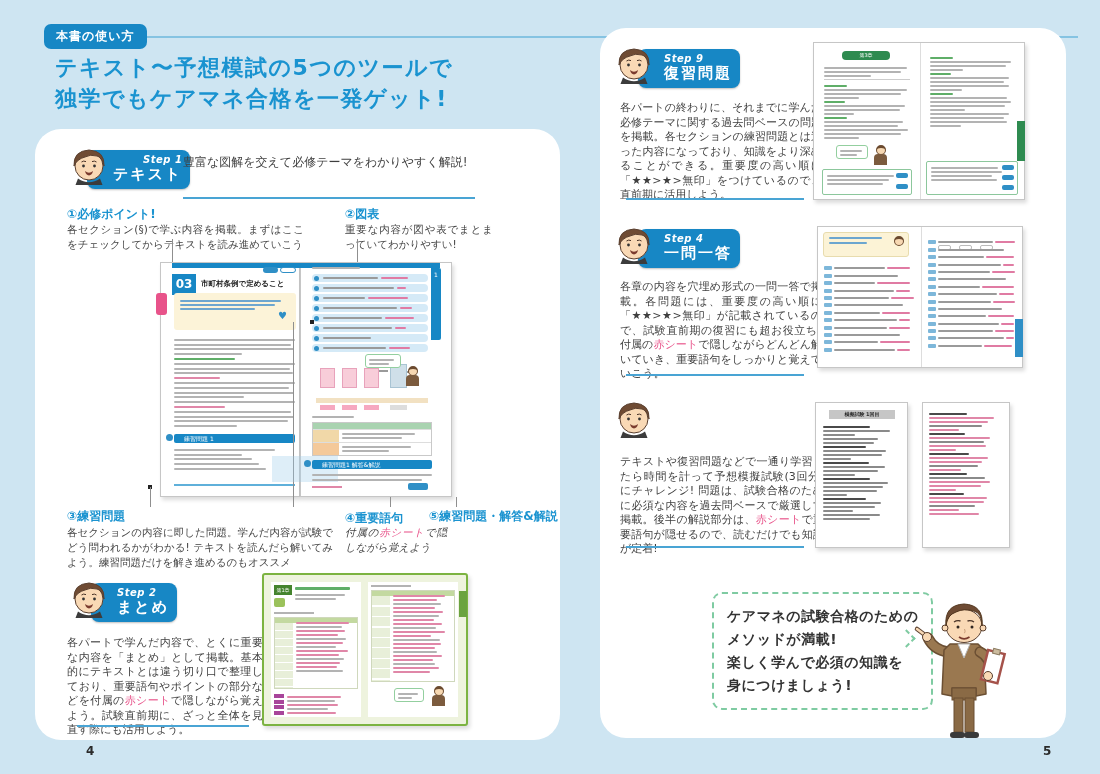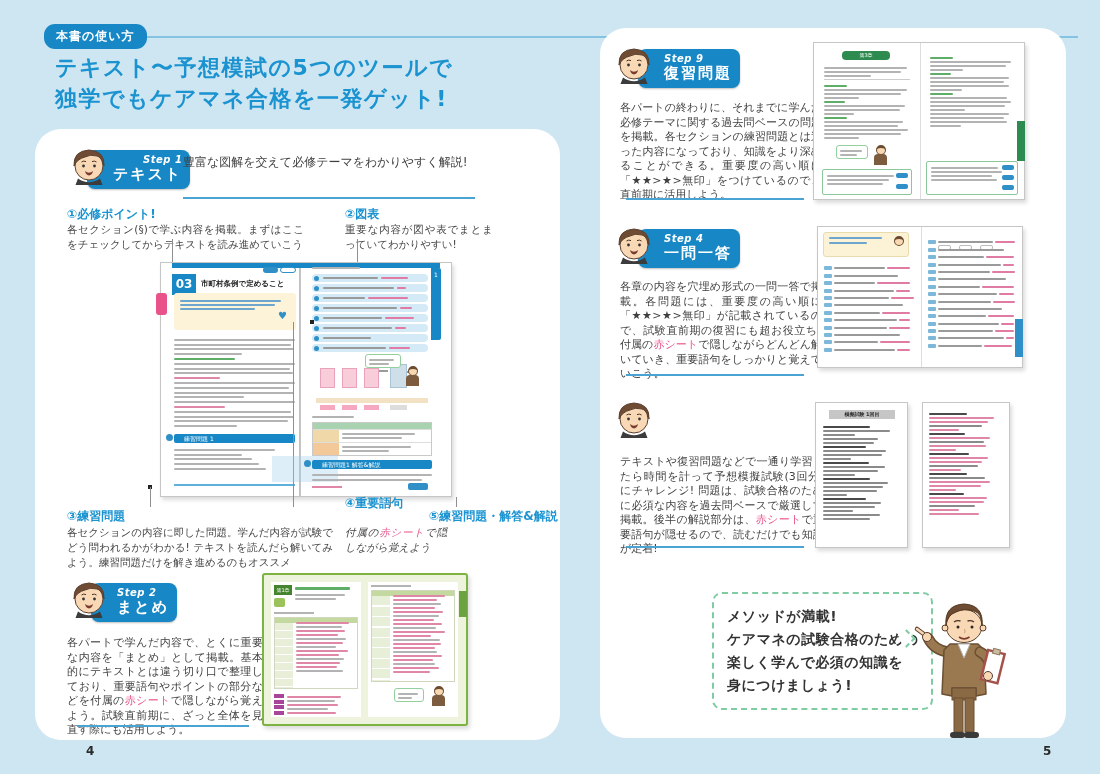--- a/index.html
+++ b/index.html
@@ -65,21 +65,21 @@
             padding:11px 13px; font-size:14px; font-weight:bold; color:#333; line-height:23px;
             letter-spacing:.5px; white-space:nowrap; }
   .bubble-tail { position:absolute; width:13px; height:13px; background:#fff;
                  border-top:2px dashed #7fcba2; border-right:2px dashed #7fcba2; transform:rotate(45deg); }
 </style>
 </head>
 <body>
 
 <div class="stage">
 
-  <div class="badge" style="left:44px;top:24px;border-radius:11px;">本書の使い方</div>
+  <div class="badge" style="left:44px;top:24px;">本書の使い方</div>
   <div class="hline" style="left:140px;top:36px;width:938px;"></div>
   <div class="main-title" style="left:55px;top:52px;">
     <div>テキスト〜予想模試の5つのツールで</div>
     <div>独学でもケアマネ合格を一発ゲット!</div>
   </div>
   <div class="pagenum" style="left:86px;top:744px;">4</div>
   <div class="pagenum" style="left:1043px;top:744px;">5</div>
 
   <div class="panel" style="left:35px;top:129px;width:525px;height:611px;">
 
@@ -253,21 +253,21 @@
     </div>
 
     <div class="dot" style="left:113px;top:356px;"></div>
     <div class="conn" style="left:115px;top:358px;height:20px;"></div>
     <div class="conn" style="left:258px;top:368px;height:10px;"></div>
     <div class="conn" style="left:355px;top:368px;height:10px;"></div>
     <div class="conn" style="left:421px;top:368px;height:10px;"></div>
 
     <div class="co-title" style="left:32px;top:379px;">③練習問題</div>
     <div class="co-body" style="left:32px;top:396px;width:266px;"><span>各セクションの内容に即した問題。学んだ内容が試験でどう問われるかがわかる! テキストを読んだら解いてみよう。練習問題だけを解き進めるのもオススメ</span></div>
-    <div class="co-title" style="left:310px;top:366px;">④重要語句</div>
+    <div class="co-title" style="left:310px;top:381px;">④重要語句</div>
     <div class="co-body" style="left:310px;top:396px;width:102px;font-style:italic;"><span>付属の</span><span class="seg-pink">赤シート</span><span>で隠しながら覚えよう</span></div>
     <div class="co-title" style="left:394px;top:379px;">⑤練習問題・解答&amp;解説</div>
 
     <svg class="step-avatar" style="left:34px;top:449px;" viewBox="0 0 40 40">
       <circle cx="20" cy="21" r="14" fill="#f9d9b5" stroke="#5a4030"></circle>
       <path d="M5 21 Q4 6 20 5 Q36 6 35 21 Q33 12 28 11 Q21 9 16 12 Q8 14 5 21 Z" fill="#6f4b33" stroke="#5a4030"></path>
       <circle cx="14.5" cy="21" r="1.4" fill="#333"></circle>
         <circle cx="25.5" cy="21" r="1.4" fill="#333"></circle>
       <path d="M12.5 17 q2 -1.6 4.5 -.4 M23 16.6 q2.5 -1.2 4.5 .4" stroke="#4a3428" fill="none"></path>
       <path d="M16 26 q4 3.6 8 0 q-1 4.4 -4 4.4 q-3 0 -4 -4.4z" fill="#7a3b2e"></path>
@@ -652,22 +652,22 @@
           <div class="tl tl-k" style="width: 46%;"></div>
           <div class="tl tl-p" style="width: 76%;"></div>
           <div class="tl tl-p" style="width: 72%;"></div>
           <div class="tl tl-d" style="width: 60%;"></div>
           <div class="tl tl-p" style="width: 40%;"></div>
           <div class="tl tl-p" style="width: 66%;"></div>
         </div>
     </div>
 
     <div class="bubble" style="left:112px;top:564px;">
+      <div>ケアマネの試験合格のための</div>
       <div>メソッドが満載!</div>
-      <div>ケアマネの試験合格のための</div>
       <div>楽しく学んで必須の知識を</div>
       <div>身につけましょう!</div>
     </div>
     <div class="bubble-tail" style="left:300px;top:604px;"></div>
 
     <svg class="abs" style="left:312px;top:568px;" width="104" height="160" viewBox="0 0 100 160">
       <path d="M34 56 Q20 54 14 42" stroke="#6b4f33" stroke-width="11" fill="none" stroke-linecap="round"></path>
       <path d="M34 56 Q20 54 14 42" stroke="#9a7850" stroke-width="8" fill="none" stroke-linecap="round"></path>
       <path d="M11 39 L3 33" stroke="#5a4030" stroke-width="4.5" stroke-linecap="round"></path>
       <path d="M11 39 L3 33" stroke="#f9d9b5" stroke-width="2.5" stroke-linecap="round"></path>

